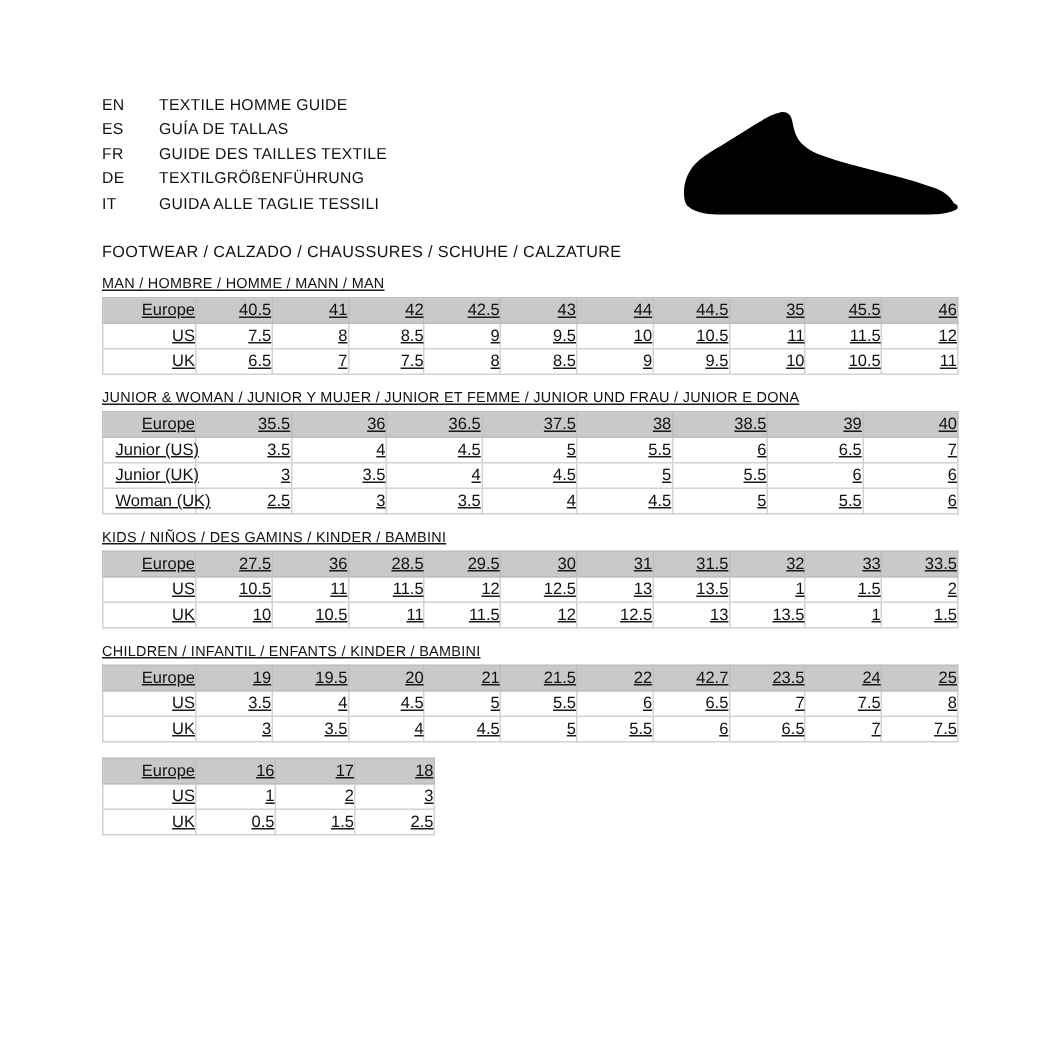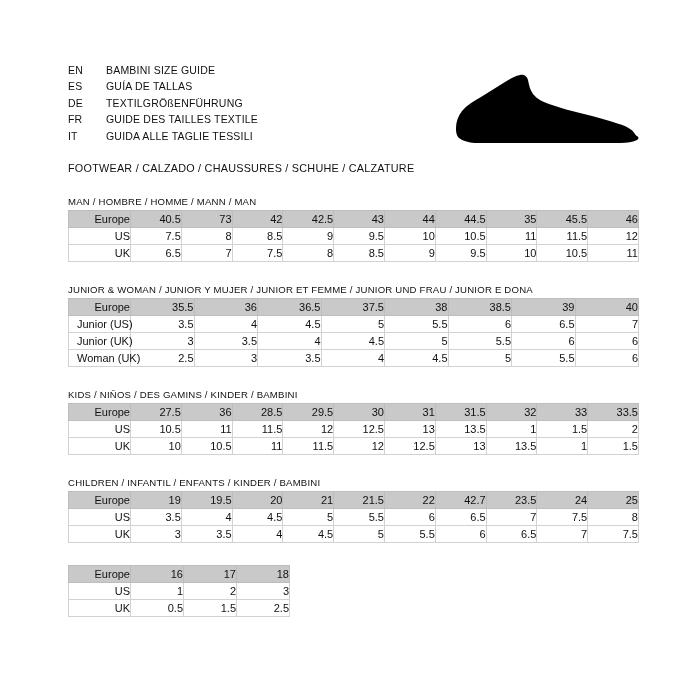--- a/index.html
+++ b/index.html
@@ -54,21 +54,22 @@
 
   .section-title {
     margin-top: 18px;
     font-size: 10.8px;
     letter-spacing: 0.25px;
     color: #111;
   }
 
   
   .group {
-    margin-top: 22px;
+    margin-top: 10px;
+    text-decoration: underline;
   }
   .group-label {
     font-size: 9.6px;
     letter-spacing: 0.2px;
     color: #111;
     margin-bottom: 3px;
     white-space: nowrap;
   }
   table.size {
     border-collapse: collapse;
@@ -99,33 +100,33 @@
 </style>
 </head>
 <body>
 
 <div class="page">
 
   <div class="header">
     <div class="lang-block">
       <div class="lang-row">
         <span class="lang-code">EN</span>
-        <span class="lang-title">BAMBINI SIZE GUIDE</span>
+        <span class="lang-title">TEXTILE HOMME GUIDE</span>
       </div>
       <div class="lang-row">
         <span class="lang-code">ES</span>
         <span class="lang-title">GUÍA DE TALLAS</span>
       </div>
       <div class="lang-row">
+        <span class="lang-code">FR</span>
+        <span class="lang-title">GUIDE DES TAILLES TEXTILE</span>
+      </div>
+      <div class="lang-row">
         <span class="lang-code">DE</span>
         <span class="lang-title">TEXTILGRÖßENFÜHRUNG</span>
-      </div>
-      <div class="lang-row">
-        <span class="lang-code">FR</span>
-        <span class="lang-title">GUIDE DES TAILLES TEXTILE</span>
       </div>
       <div class="lang-row">
         <span class="lang-code">IT</span>
         <span class="lang-title">GUIDA ALLE TAGLIE TESSILI</span>
       </div>
     </div>
 
     <svg class="shoe" viewBox="0 0 200 75">
       <path fill="#000000" d="M8 58 C8 52 10 46 14 41 C19 35 26 31 33 27 C41 22 49 17 57 12 C62 9 67 6 72 5 C76 4 79 6 80 10 C81 15 82 20 85 24 C89 29 95 32 101 34 C112 38 124 41 136 44 C148 47 160 50 171 54 C178 56 184 59 187 64 C189 67 189 70 186 71 C181 73 174 73 167 73 L30 73 C22 73 14 71 10 67 C8 64 8 61 8 58 Z"></path>
       <path fill="#000000" d="M168 62 C176 62 184 63 189 66 C191 67 191 69 189 70 C185 72 177 72 169 72 C166 72 164 70 164 67 C164 64 165 62 168 62 Z"></path>
@@ -148,21 +149,21 @@
             <col style="width: 50.8px;">
             <col style="width: 50.8px;">
             <col style="width: 50.8px;">
             <col style="width: 50.8px;">
             <col style="width: 50.8px;">
           </colgroup>
           <tbody>
             <tr class="head">
               <td class="label">Europe</td>
               <td>40.5</td>
-              <td>73</td>
+              <td>41</td>
               <td>42</td>
               <td>42.5</td>
               <td>43</td>
               <td>44</td>
               <td>44.5</td>
               <td>35</td>
               <td>45.5</td>
               <td>46</td>
             </tr>
             <tr>

